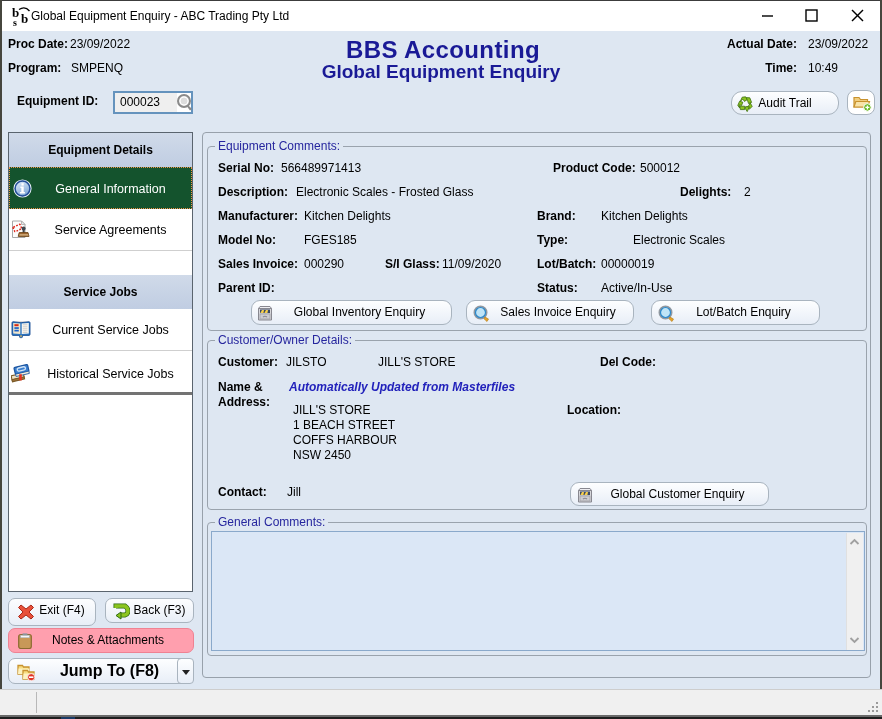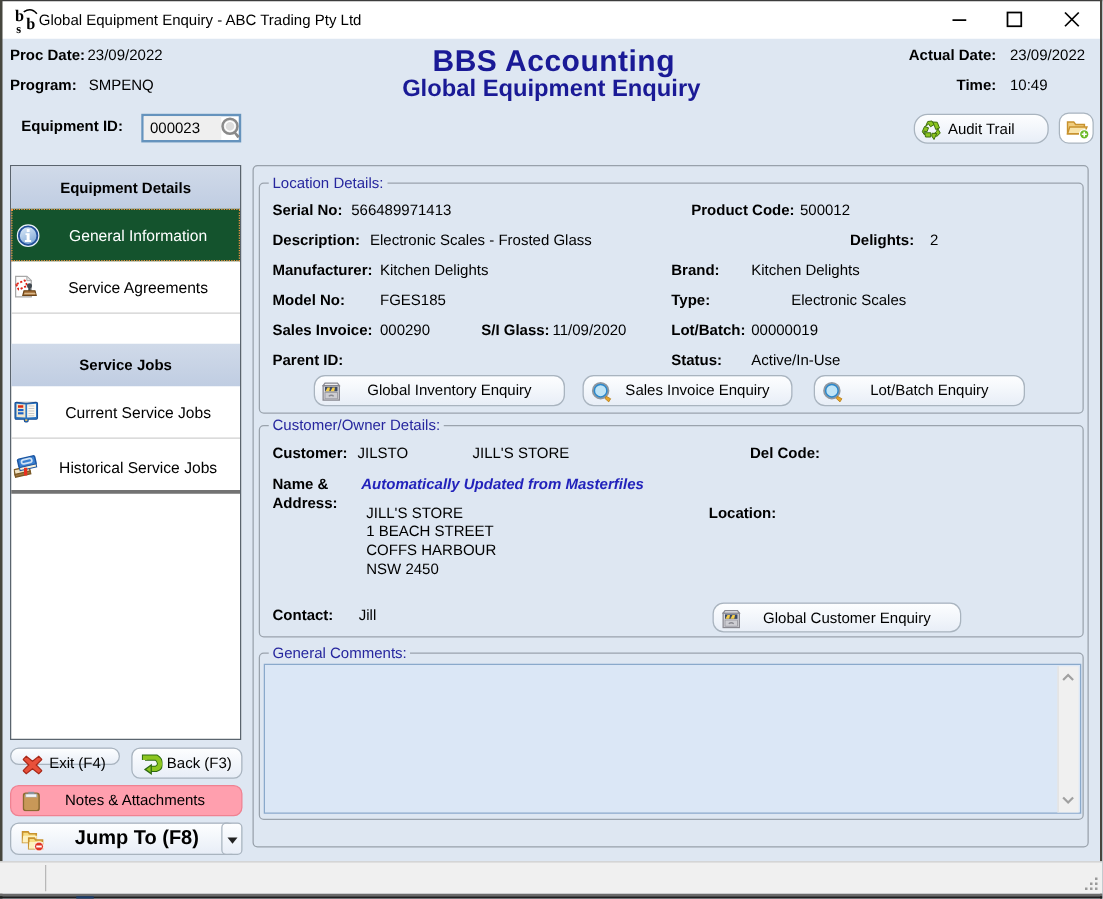--- a/index.html
+++ b/index.html
@@ -147,21 +147,21 @@
       <g transform="rotate(-13 11 6)">
         <rect x="3.6" y="1.8" width="14" height="7.2" rx="1.2" fill="#3a7fd0" stroke="#1c55a0" stroke-width="1.2"></rect>
         <rect x="6.4" y="3.2" width="8.4" height="3.2" rx="1.6" fill="none" stroke="#cfe2f5" stroke-width="1.4"></rect>
         <rect x="3.8" y="8.6" width="13.6" height="2.4" fill="#f8f0d8" stroke="#1c55a0" stroke-width="0.8"></rect>
       </g>
       <rect x="8.2" y="10.2" width="2.6" height="6.2" fill="#e83020"></rect>
     </svg>
   </div>
 </div>
 
-<div class="abs btn" style="left:8px; top:598px; width:88px; height:14px; border-radius:7px; line-height:23px;">
+<div class="abs btn" style="left:8px; top:598px; width:88px; height:28px; border-radius:7px; line-height:23px;">
   <span style="margin-left:20px;">Exit (F4)</span>
   <svg class="abs" style="left:9px; top:5px;" width="16" height="16" viewBox="0 0 16 16">
     <path d="M3 1 L8 5 L13 1 L15.5 3.5 L11 8 L15.5 12.5 L13 15 L8 11 L3 15 L0.5 12.5 L5 8 L0.5 3.5 Z" fill="#e8503a" stroke="#a82818" stroke-width="1"></path>
   </svg>
 </div>
 <div class="abs btn" style="left:105px; top:598px; width:89px; height:25px; border-radius:7px; line-height:23px;">
   <span style="margin-left:20px;">Back (F3)</span>
   <svg class="abs" style="left:7px; top:4px;" width="17" height="17" viewBox="0 0 17 17">
     <path d="M3 5 L3 3 L12 3 Q15 5 15 8 Q15 11 12 12 L7 12" fill="none" stroke="#2d6a10" stroke-width="5"></path>
     <path d="M3 5 L3 3 L12 3 Q15 5 15 8 Q15 11 12 12 L7 12" fill="none" stroke="#8cc520" stroke-width="3.4"></path>
@@ -190,21 +190,21 @@
 </div>
 <div class="abs btn" style="left:177px; top:658px; width:17px; height:26px; border-radius:4px;">
   <svg class="abs" style="left:3px; top:10px;" width="10" height="7" viewBox="0 0 10 7">
       <path d="M1 1 L9 1 L5 6 Z" fill="#222"></path>
     </svg>
 </div>
 
 <div class="abs" style="left:202px; top:132px; width:669px; height:546px; border:1px solid #98a1ab; border-radius:4px; background:#dee7f2;"></div>
 
 <div class="abs gb" style="left:207px; top:146px; width:660px; height:185px;"></div>
-<div class="abs gblabel" style="left:215px; top:139px;">Location Details:</div>
+<div class="abs gblabel" style="left:215px; top:139px;">Equipment Comments:</div>
 <div class="abs fl" style="left:218px; top:161px;">Serial No:</div>
 <div class="abs fv" style="left:281px; top:161px;">566489971413</div>
 <div class="abs fl" style="left:553px; top:161px;">Product Code:</div>
 <div class="abs fv" style="left:640px; top:161px;">500012</div>
 <div class="abs fl" style="left:218px; top:185px;">Description:</div>
 <div class="abs fv" style="left:296px; top:185px;">Electronic Scales - Frosted Glass</div>
 <div class="abs fl" style="left:680px; top:185px;">Delights:</div>
 <div class="abs fv" style="left:744px; top:185px;">2</div>
 <div class="abs fl" style="left:218px; top:209px;">Manufacturer:</div>
 <div class="abs fv" style="left:304px; top:209px;">Kitchen Delights</div>

